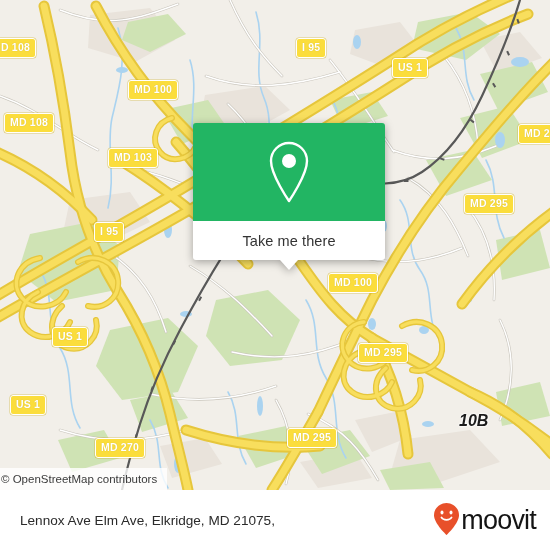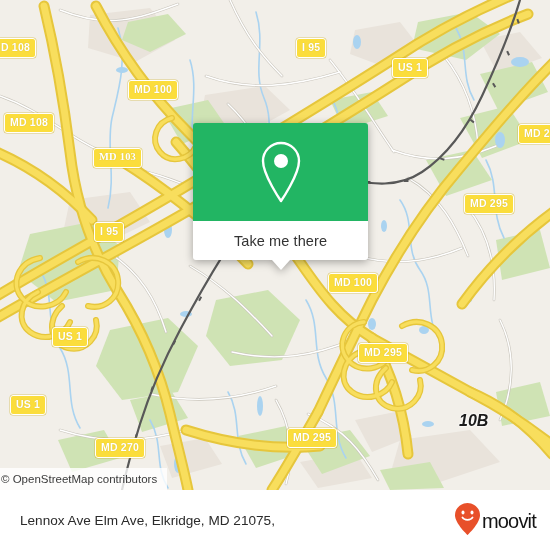--- a/index.html
+++ b/index.html
@@ -48,21 +48,21 @@
     font-size: 16px;
     color: #1b1b1b;
     white-space: nowrap;
     text-shadow: 0 0 2px #fff, 0 0 2px #fff, 0 0 3px #fff;
   }
 
   
   #popup {
     position: absolute;
     left: 193px; top: 123px;
-    width: 175px;
+    width: 192px;
     filter: drop-shadow(0 2px 4px rgba(0,0,0,0.33));
   }
   #popup-head {
     background: #22b563;
     height: 98px;
     border-radius: 3px 3px 0 0;
     display: flex;
     align-items: center;
     justify-content: center;
   }
@@ -122,21 +122,21 @@
     line-height: 1.42;
     max-width: 360px;
   }
   #footer-text div { white-space: nowrap; }
   #brand {
     display: flex;
     align-items: center;
     gap: 1px;
   }
   #brand-word {
-    font-size: 20px;
+    font-size: 27px;
     color: #141414;
     letter-spacing: -0.8px;
     line-height: 1;
   }
 </style>
 </head>
 <body>
 
 <div id="app">
 
@@ -354,21 +354,21 @@
         </g>
       </g>
     </svg>
 
     <div id="shield-layer">
         <div class="shield" style="left: -14px; top: 38px;">MD 108</div>
         <div class="shield" style="left: 128px; top: 80px;">MD 100</div>
         <div class="shield" style="left: 296px; top: 38px;">I 95</div>
         <div class="shield" style="left: 392px; top: 58px;">US 1</div>
         <div class="shield" style="left: 4px; top: 113px;">MD 108</div>
-        <div class="shield" style="left: 93px; top: 148px; font-family: Liberation Serif, serif;">MD 103</div>
+        <div class="shield" style="left: 108px; top: 148px;">MD 103</div>
         <div class="shield" style="left: 518px; top: 124px;">MD 2</div>
         <div class="shield" style="left: 464px; top: 194px;">MD 295</div>
         <div class="shield" style="left: 328px; top: 273px;">MD 100</div>
         <div class="shield" style="left: 94px; top: 222px;">I 95</div>
         <div class="shield" style="left: 358px; top: 343px;">MD 295</div>
         <div class="shield" style="left: 52px; top: 327px;">US 1</div>
         <div class="shield" style="left: 10px; top: 395px;">US 1</div>
         <div class="shield" style="left: 287px; top: 428px;">MD 295</div>
         <div class="shield" style="left: 95px; top: 438px;">MD 270</div>
       </div>

